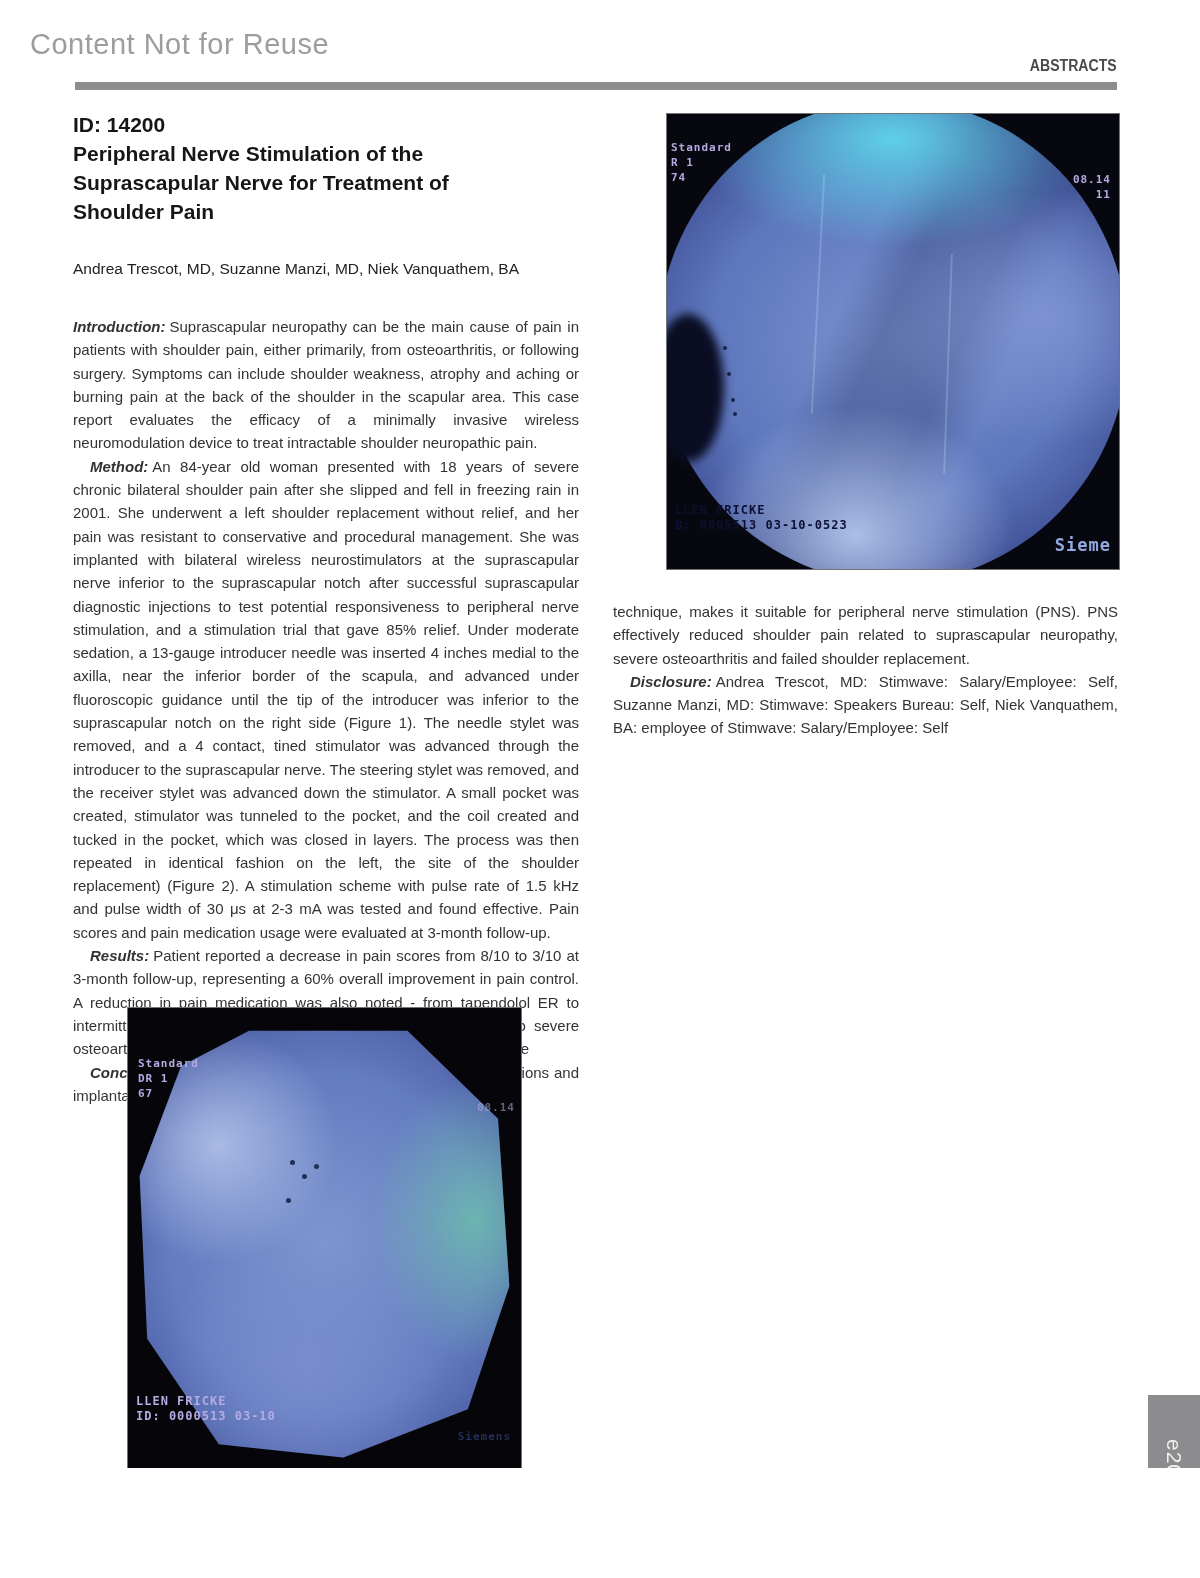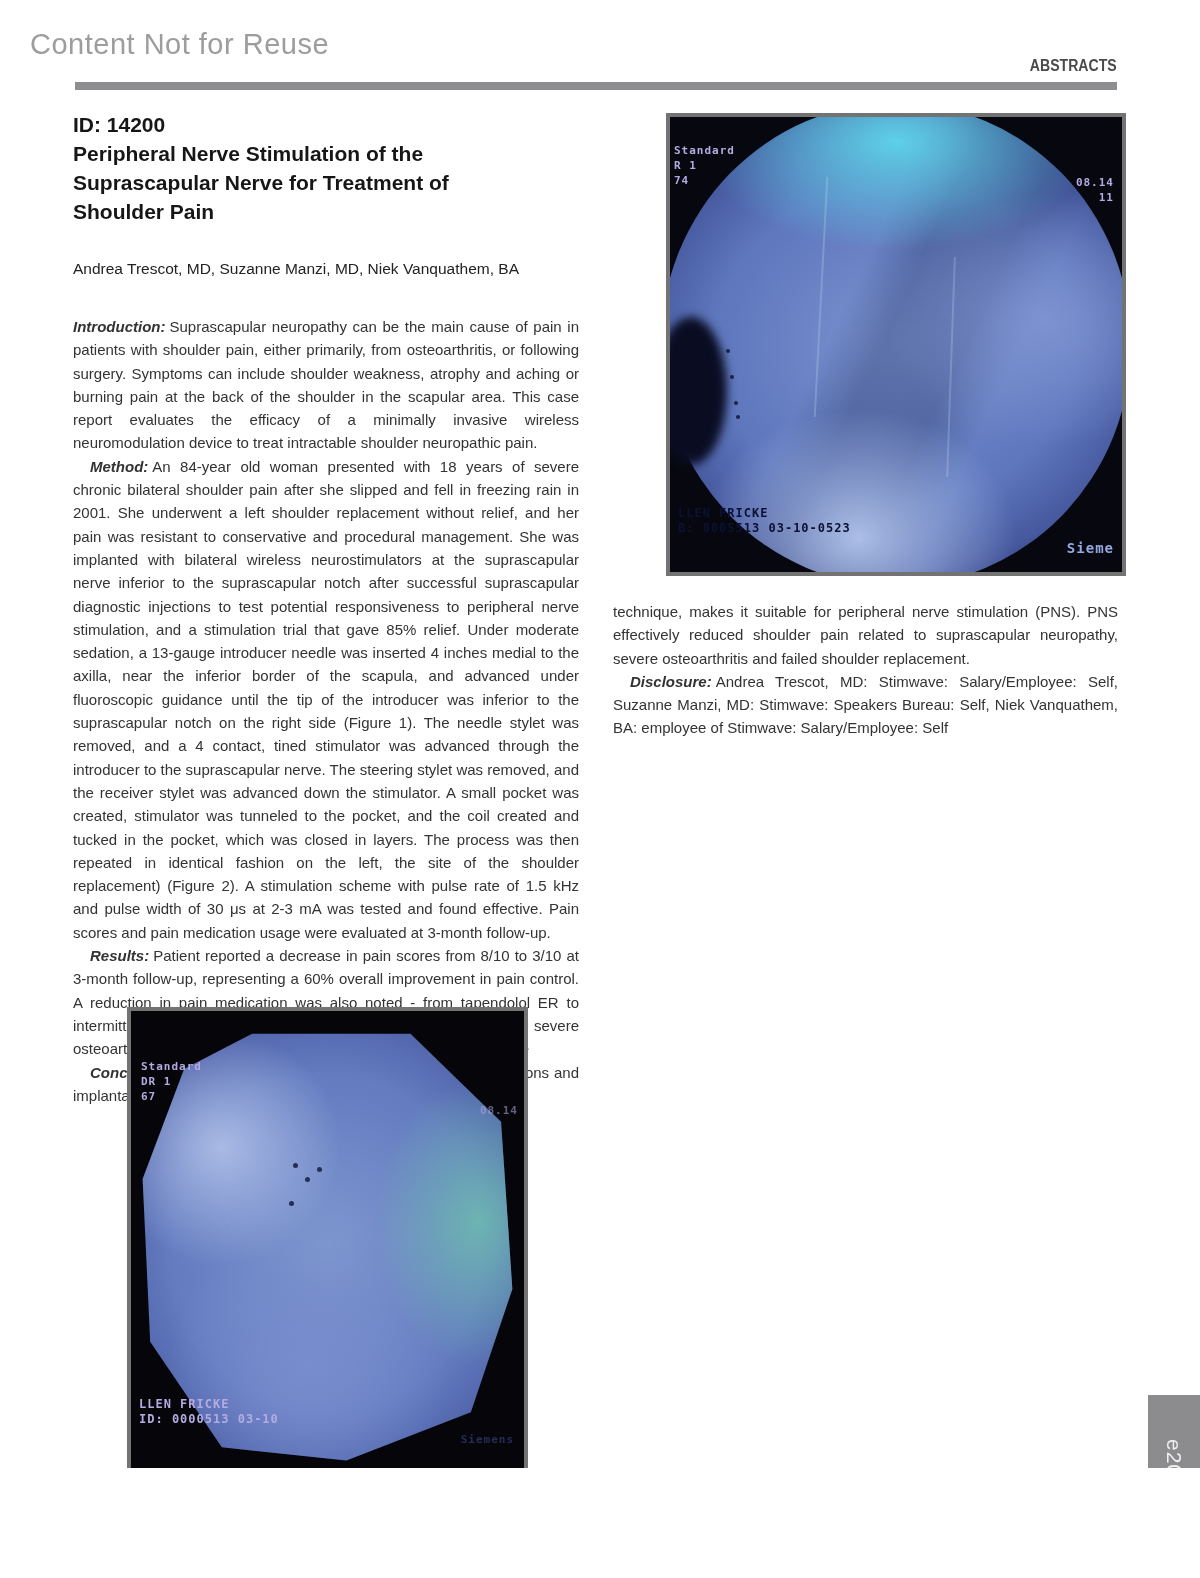--- a/index.html
+++ b/index.html
@@ -22,21 +22,21 @@
   .abstract-text p{margin:0;font-size:15px;line-height:23.3px;text-align:justify;color:#333;}
   .abstract-text p.indent{text-indent:17px;}
   .plabel{font-weight:700;font-style:italic;padding-right:4px;}
 
   
   .col-right-text{position:absolute;left:613px;top:600px;width:505px;}
   .col-right-text p{margin:0;font-size:15px;line-height:23.3px;text-align:justify;color:#333;}
   .col-right-text p.indent{text-indent:17px;}
 
   
-  .fig{position:absolute;background:#07080f;border:4px solid #737373;overflow:hidden;}
+  .fig{position:absolute;background:#07080f;border:1px solid #737373;overflow:hidden;}
   .fig1{left:666px;top:113px;width:452px;height:455px;}
   .fig2{left:127px;top:1007px;width:393px;height:468px;background:#06060a;}
 
   .xray-circle{position:absolute;left:-2%;top:-3%;width:104%;height:106%;border-radius:50%;
     background:
       radial-gradient(ellipse 60% 32% at 50% 8%, rgba(95,214,235,0.95), rgba(95,214,235,0) 70%),
       radial-gradient(ellipse 48% 38% at 42% 90%, rgba(183,202,240,0.9), rgba(183,202,240,0) 70%),
       radial-gradient(ellipse 45% 35% at 82% 45%, rgba(132,152,212,0.8), rgba(132,152,212,0) 75%),
       linear-gradient(115deg, rgba(0,0,0,0) 40%, rgba(30,40,90,0.30) 48%, rgba(30,40,90,0.30) 60%, rgba(0,0,0,0) 68%),
       radial-gradient(ellipse 70% 60% at 50% 50%, #7b93cf 0%, #5e77bd 55%, #46589e 78%, #2a3670 92%, #141b3e 100%);}
@@ -119,21 +119,21 @@
       <div>74</div>
     </div>
     <div class="ovl ovl-lav" style="right:8px;top:58px;font-size:11px;text-align:right;">
       <div>08.14</div>
       <div>11</div>
     </div>
     <div class="ovl ovl-dark" style="left:8px;bottom:36px;font-size:12px;">
       <div>LLEN FRICKE</div>
       <div>B: 0005513 03-10-0523</div>
     </div>
-    <div class="ovl ovl-brand1" style="right:8px;bottom:16px;font-size:14px;">Sieme</div>
+    <div class="ovl ovl-brand1" style="right:8px;bottom:16px;font-size:17px;">Sieme</div>
   </div>
 
   <div class="col-right-text">
     <p>technique, makes it suitable for peripheral nerve stimulation (PNS). PNS effectively reduced shoulder pain related to suprascapular neuropathy, severe osteoarthritis and failed shoulder replacement.</p>
     <p class="indent">
       <span class="plabel">Disclosure:</span><span>Andrea Trescot, MD: Stimwave: Salary/Employee: Self, Suzanne Manzi, MD: Stimwave: Speakers Bureau: Self, Niek Vanquathem, BA: employee of Stimwave: Salary/Employee: Self</span>
     </p>
   </div>
 
   <div class="fig fig2">

